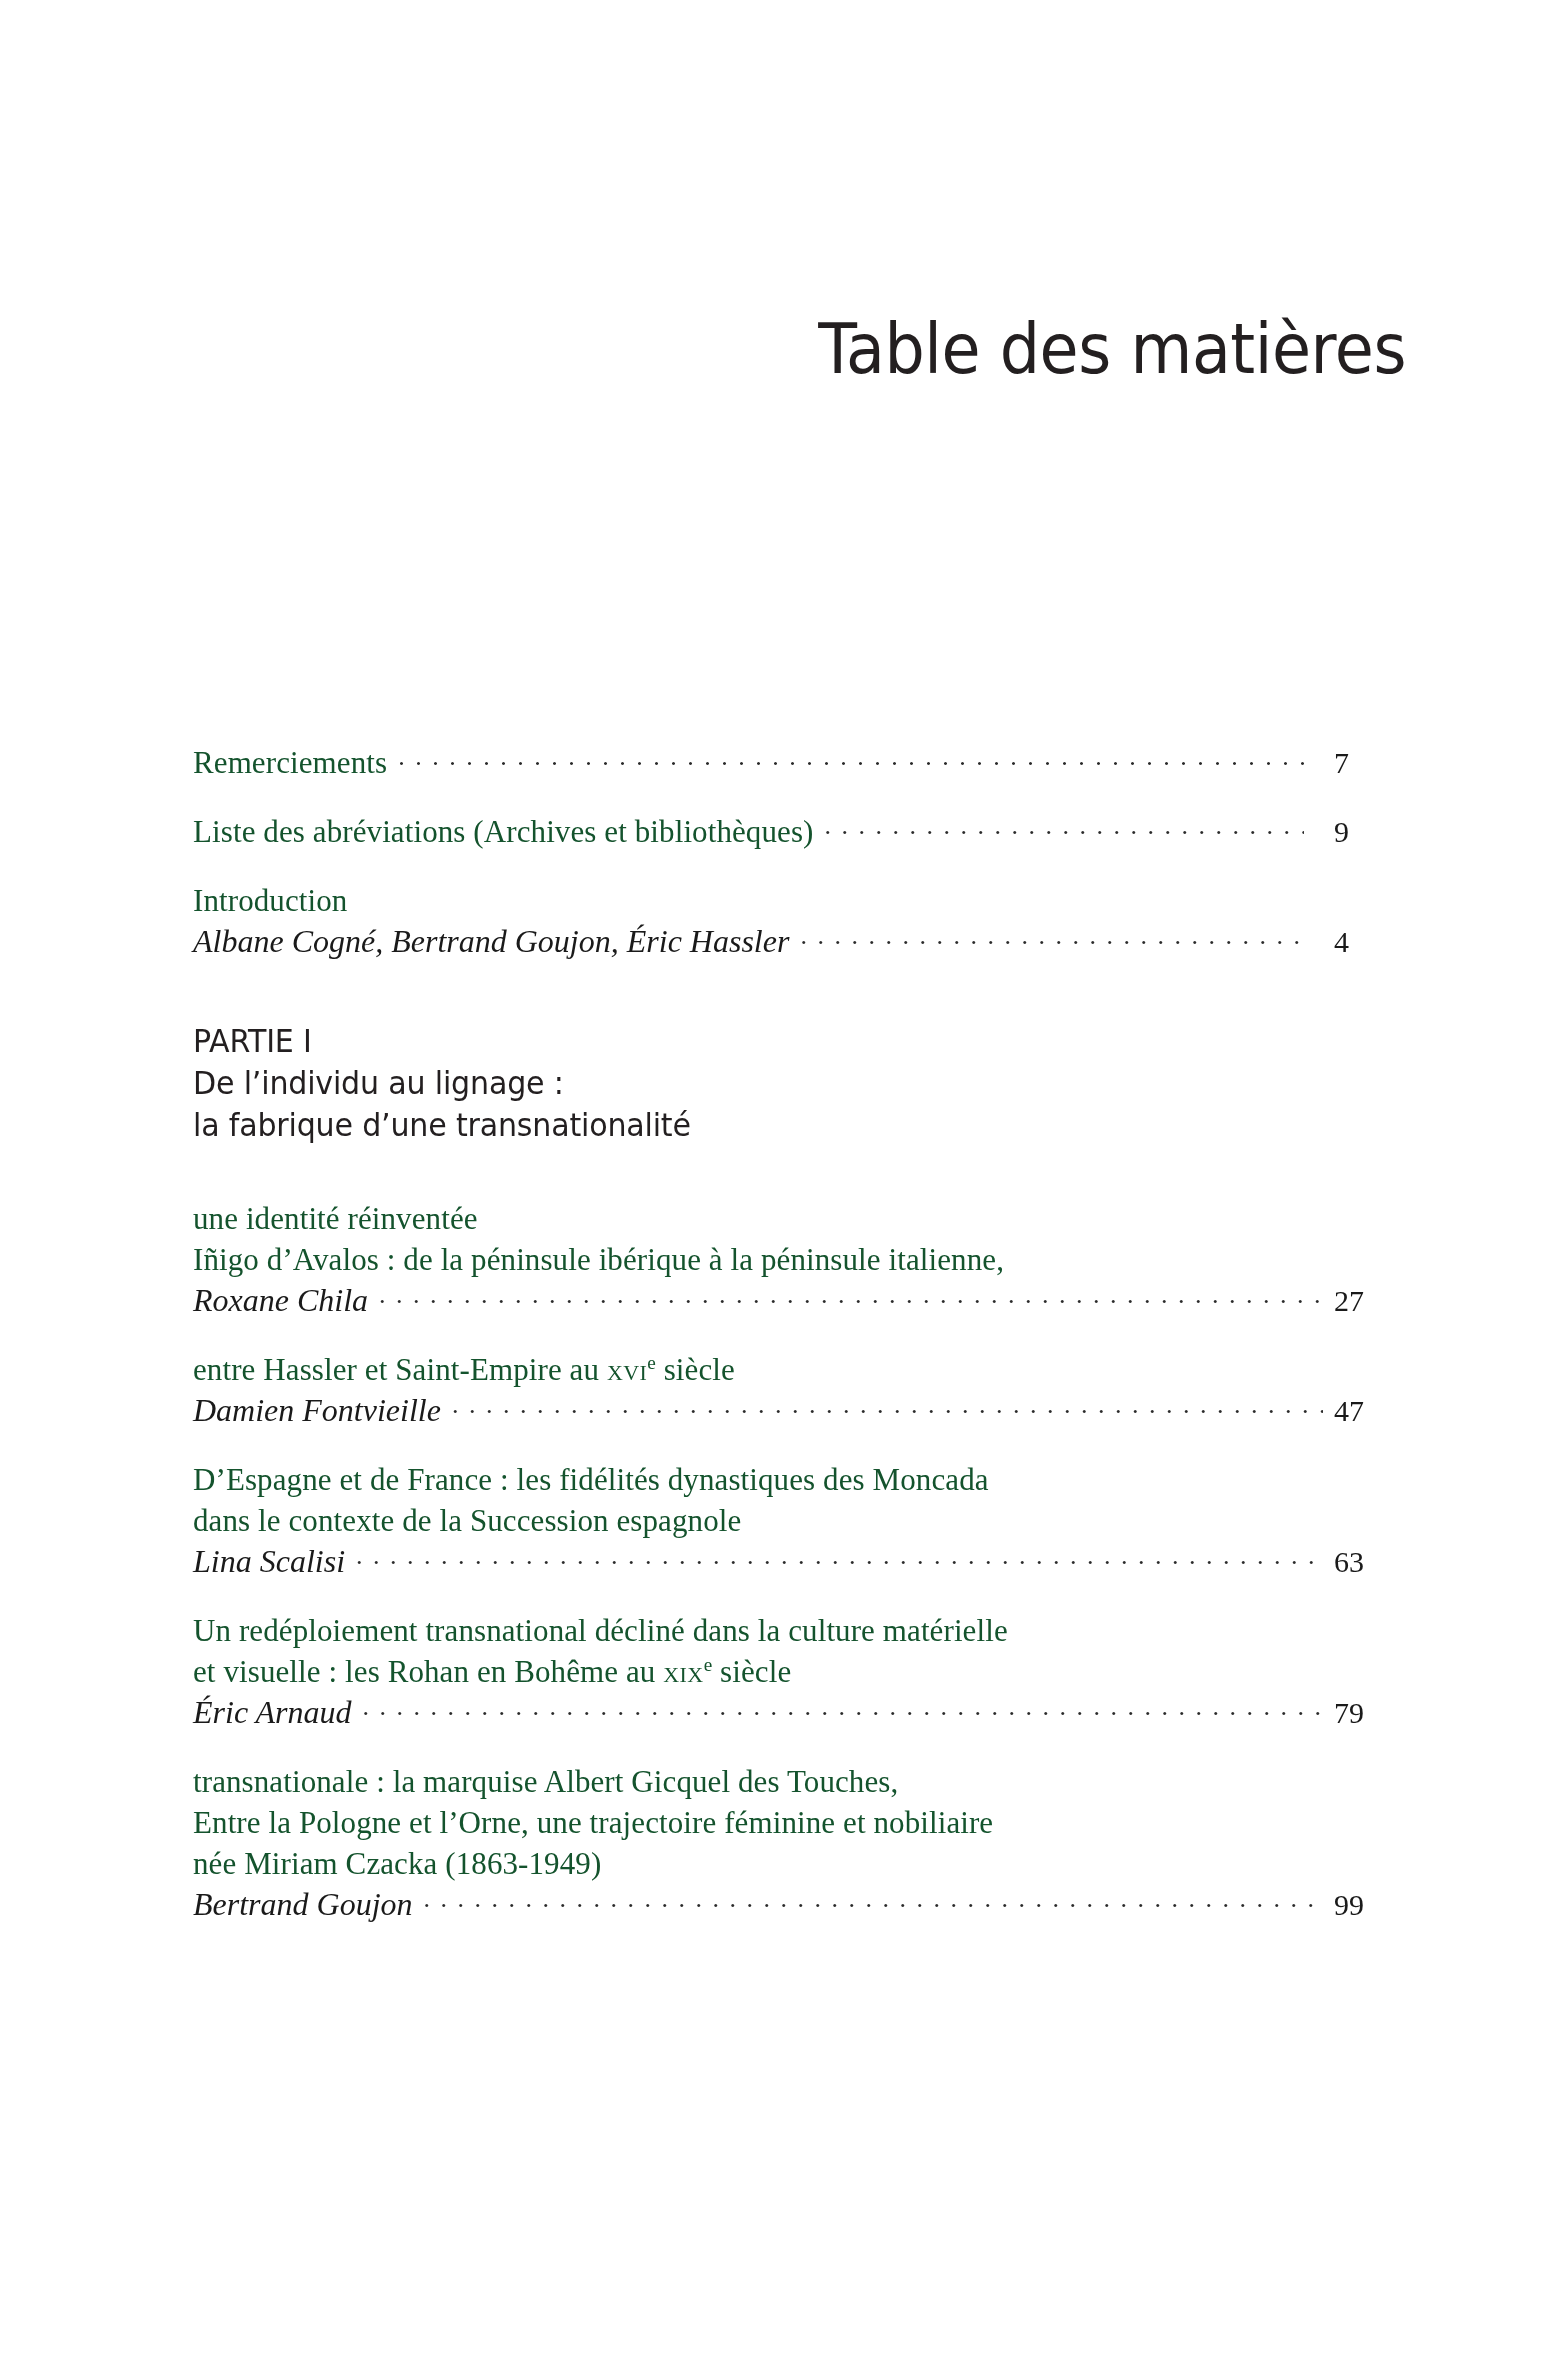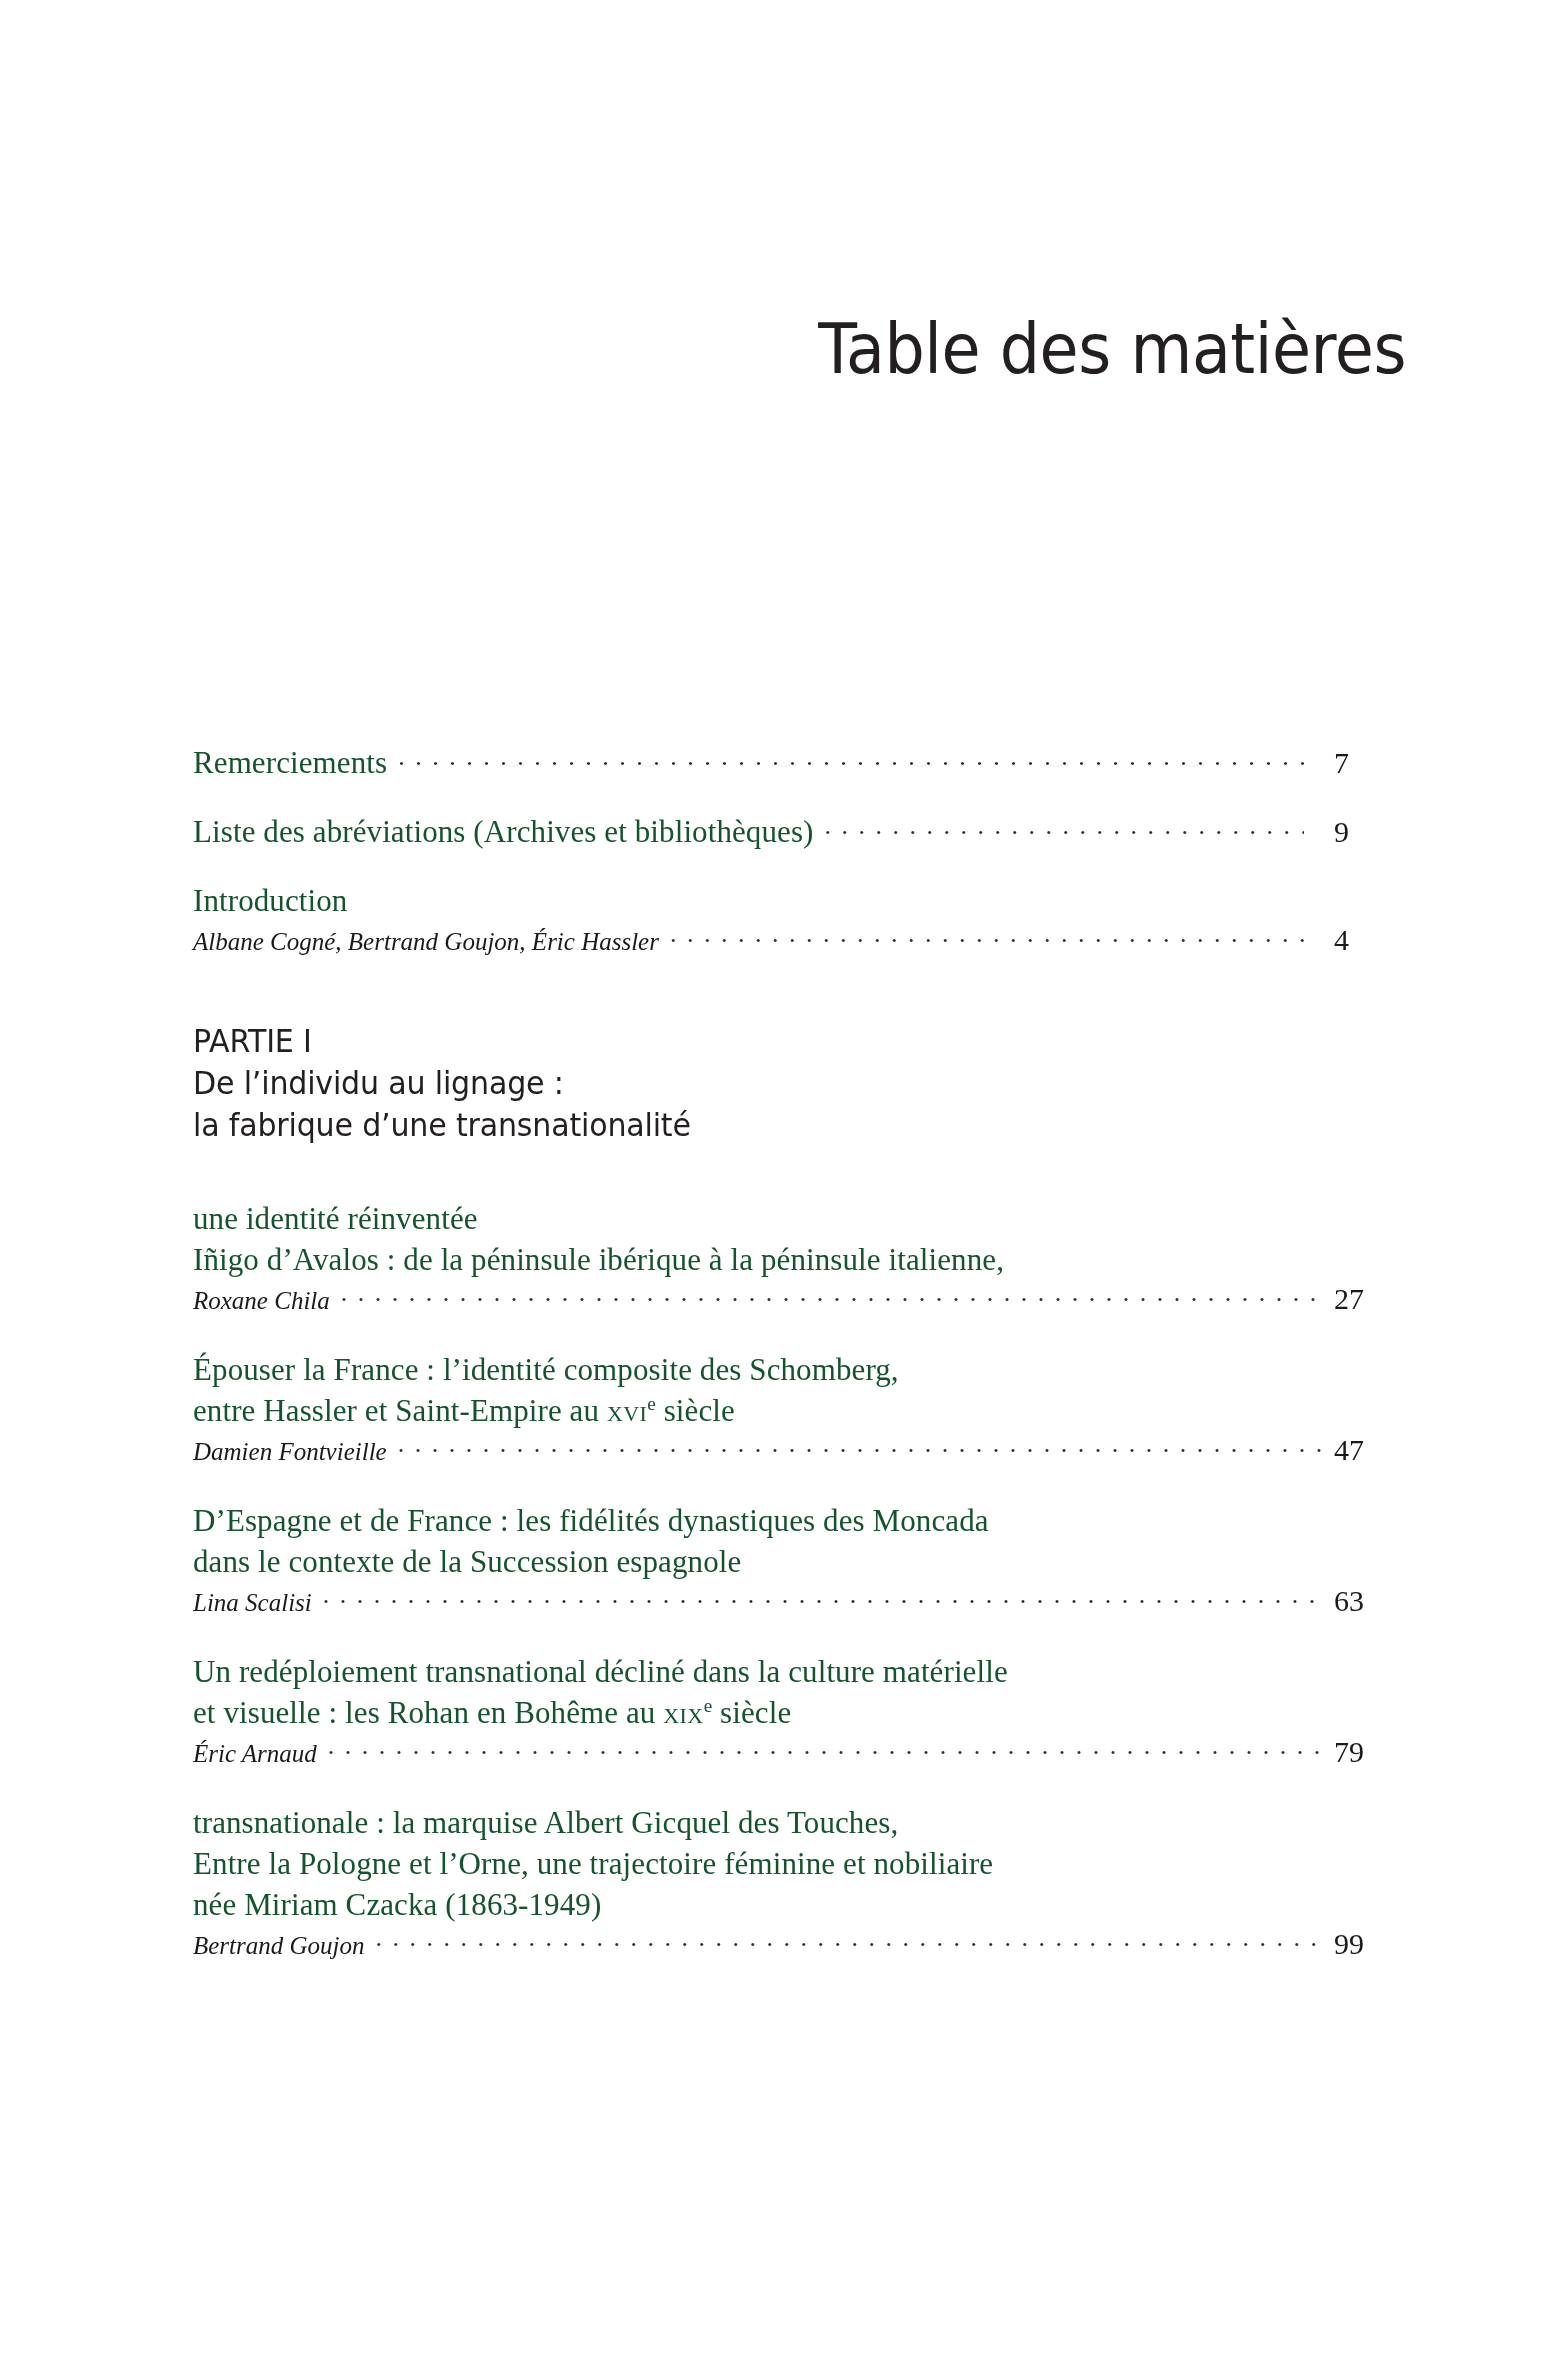--- a/index.html
+++ b/index.html
@@ -59,21 +59,21 @@
     font-size: 31px;
     line-height: 41px;
     letter-spacing: 0.1px;
     color: #14532d;
     white-space: nowrap;
   }
 
   .author-line {
     font-family: "Liberation Serif", serif;
     font-style: italic;
-    font-size: 25px;
+    font-size: 32px;
     line-height: 41px;
     color: #1a1a1a;
     white-space: nowrap;
   }
 
   
   .leader-row {
     display: flex;
     align-items: baseline;
     width: 1206px;
@@ -188,21 +188,20 @@
       <div class="title-line">une identité réinventée</div>
       <div class="title-line">Iñigo d’Avalos : de la péninsule ibérique à la péninsule italienne,</div>
       <div class="leader-row">
         <span class="author-line lr-text">Roxane Chila</span>
         <span class="leader-dots"></span>
         <span class="page-num">27</span>
       </div>
     </div>
 
     <div class="entry">
-      <div class="title-line">Épouser la France : l’identité composite des Schomberg,</div>
       <div class="title-line"><span>entre Hassler et Saint-Empire au </span><span class="sc">xvi</span><sup>e</sup><span> siècle</span></div>
       <div class="leader-row">
         <span class="author-line lr-text">Damien Fontvieille</span>
         <span class="leader-dots"></span>
         <span class="page-num">47</span>
       </div>
     </div>
 
     <div class="entry">
       <div class="title-line">D’Espagne et de France : les fidélités dynastiques des Moncada</div>

